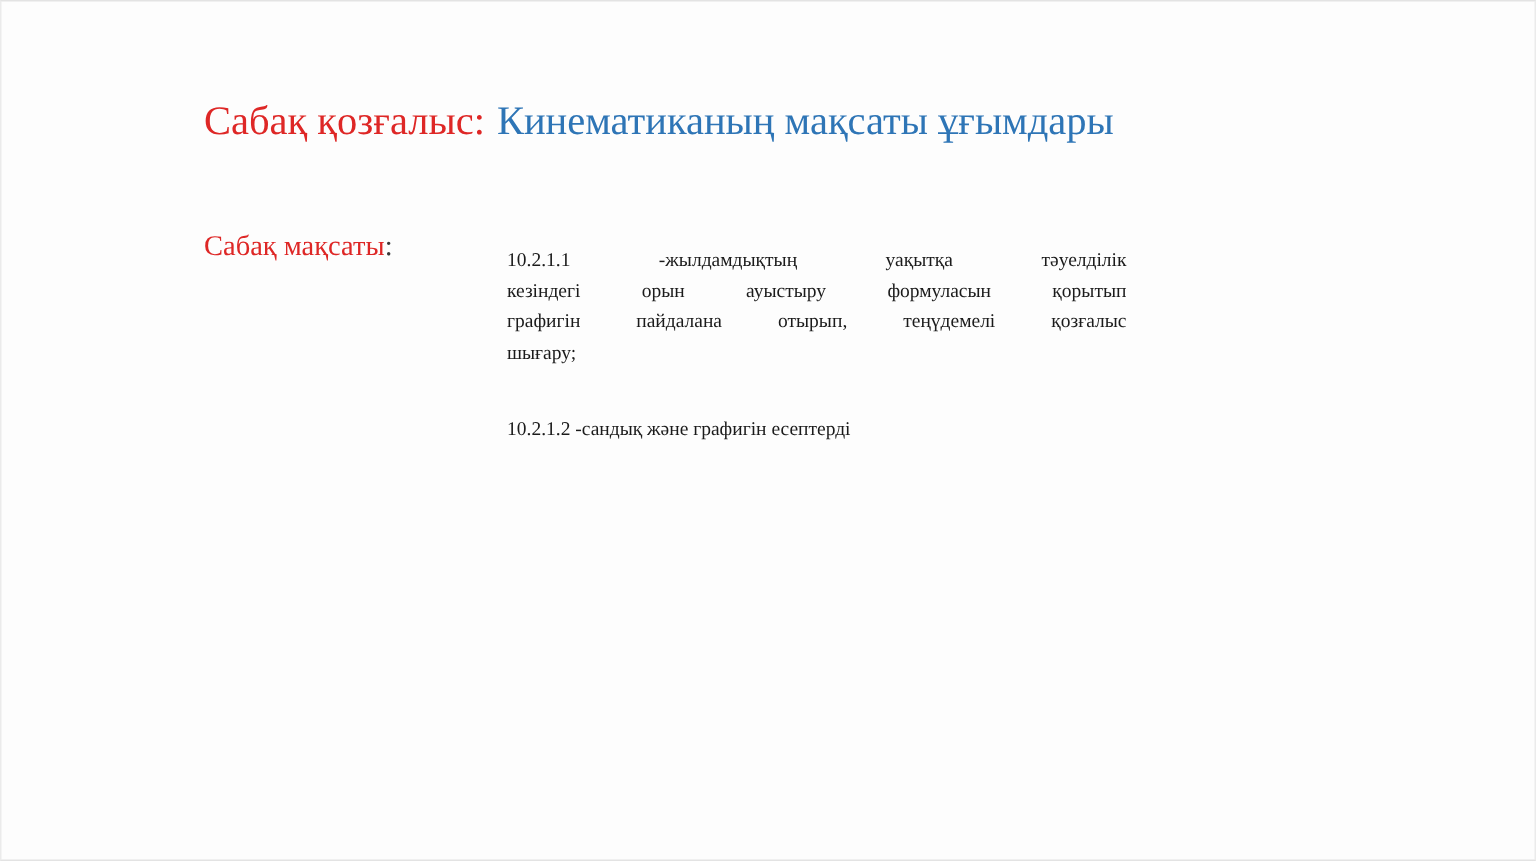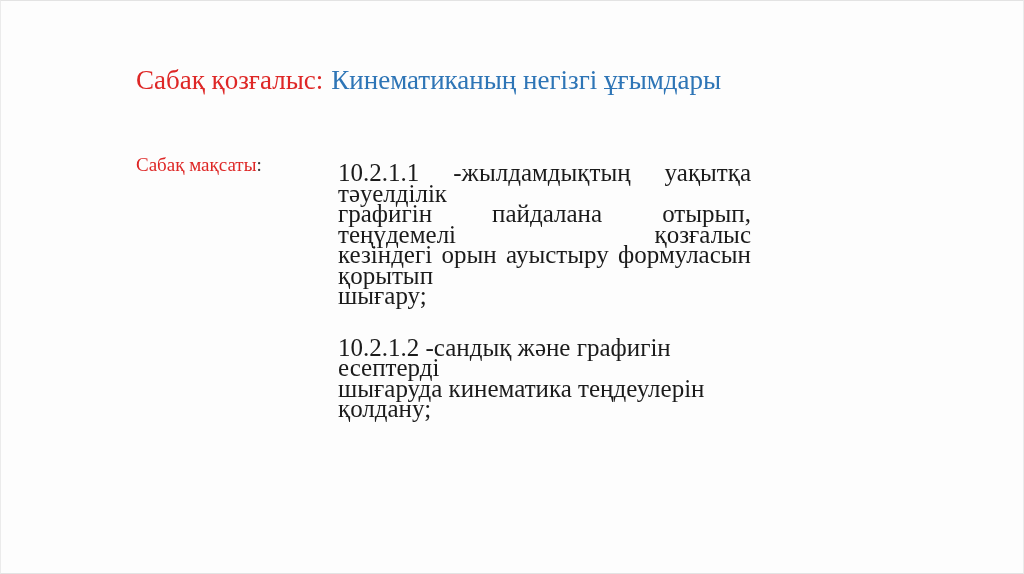--- a/index.html
+++ b/index.html
@@ -37,50 +37,49 @@
     font-size: 19px;
     line-height: 34px;
     white-space: nowrap;
   }
   .objectives {
     position: absolute;
     left: 337px;
     top: 162px;
     width: 413px;
     color: var(--body-text, #1b1b1b);
-    font-size: 25px;
+    font-size: 13px;
     line-height: 20.5px;
   }
   .para { margin: 0; }
   .para + .para { margin-top: 31px; }
   .jline {
     text-align: justify;
     text-align-last: justify;
   }
   .line { text-align: left; }
 </style>
 </head>
 <body>
 
 <div class="page">
 
   <div class="title-line">
-    <span class="red">Сабақ қозғалыс:</span><span class="blue">Кинематиканың негізгі ұғымдары</span>
+    <span class="red">Сабақ қозғалыс:</span><span class="blue">Кинематиканың мақсаты ұғымдары</span>
   </div>
 
   <div class="goal-line">
     <span class="red">Сабақ мақсаты</span><span class="dark">:</span>
   </div>
 
   <div class="objectives">
     <div class="para">
       <div class="jline">10.2.1.1 -жылдамдықтың уақытқа тәуелділік</div>
+      <div class="jline">кезіндегі орын ауыстыру формуласын қорытып</div>
       <div class="jline">графигін пайдалана отырып, теңүдемелі қозғалыс</div>
-      <div class="jline">кезіндегі орын ауыстыру формуласын қорытып</div>
       <div class="line">шығару;</div>
     </div>
     <div class="para">
       <div class="line">10.2.1.2 -сандық және графигін есептерді</div>
-      <div class="line">шығаруда кинематика теңдеулерін қолдану;</div>
     </div>
   </div>
 
 </div>
 
 </body></html>

